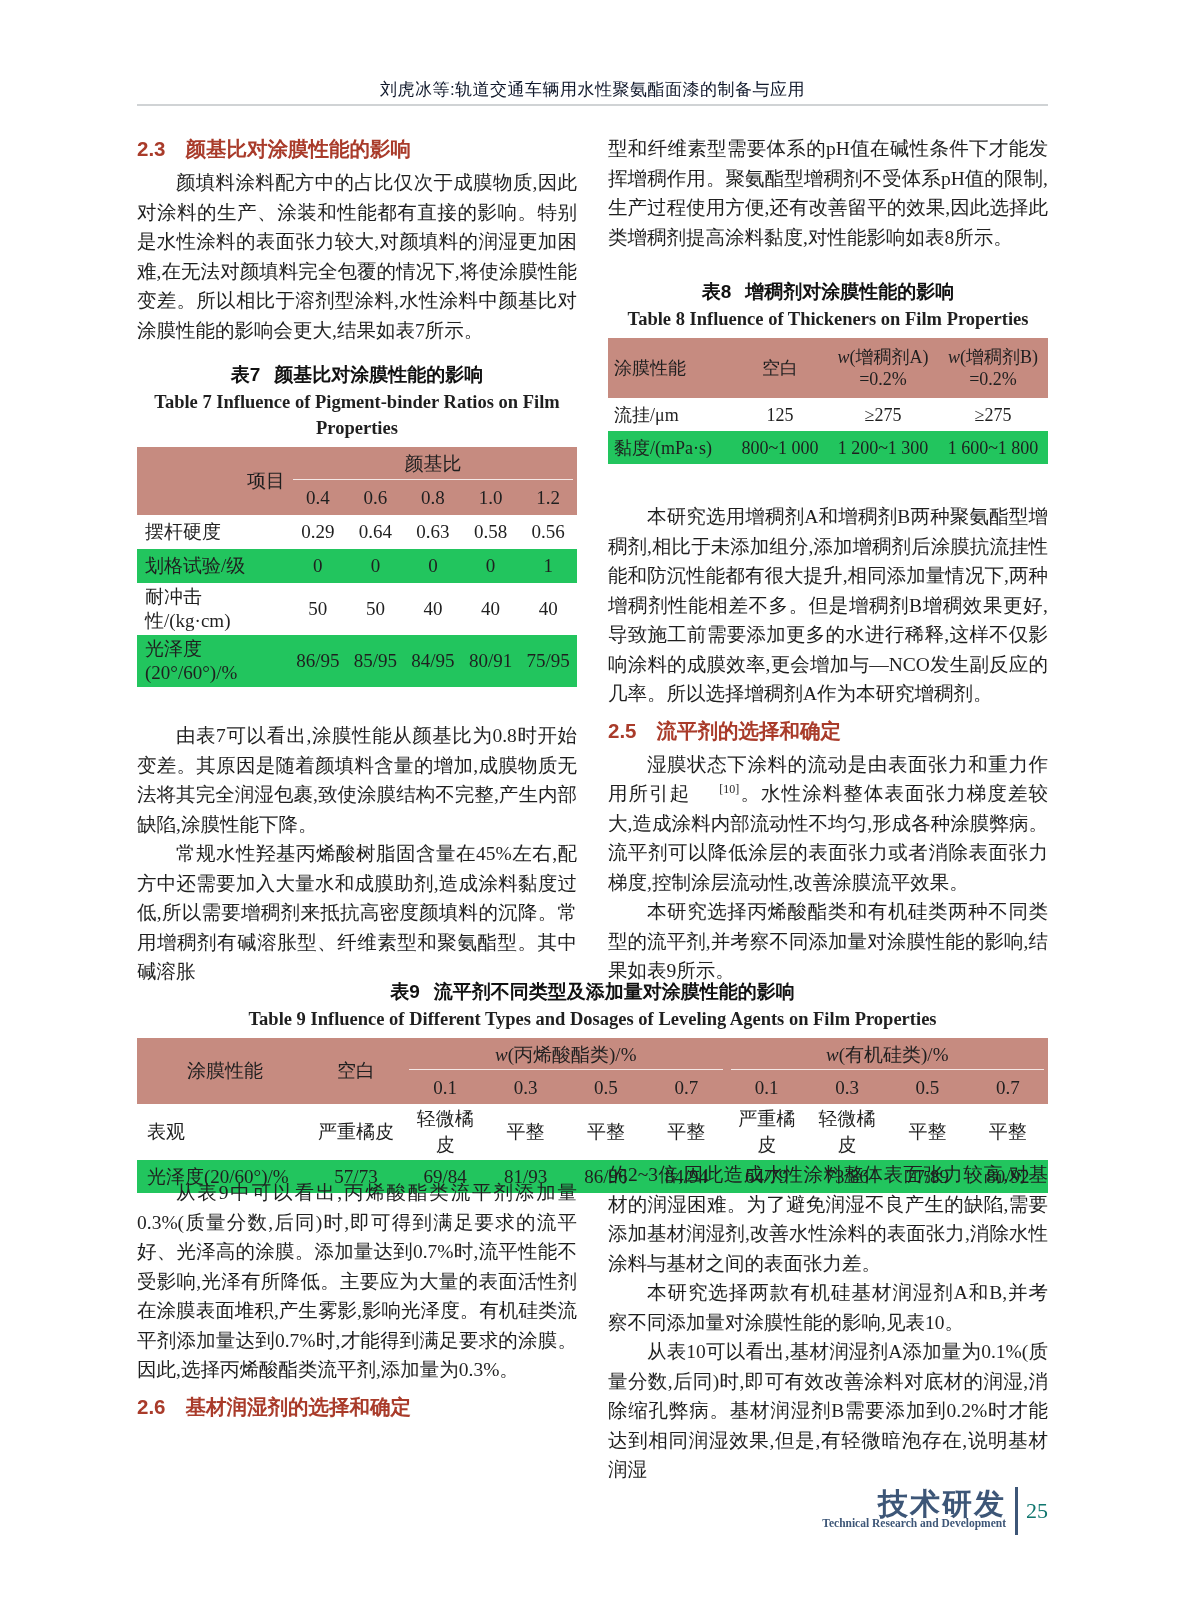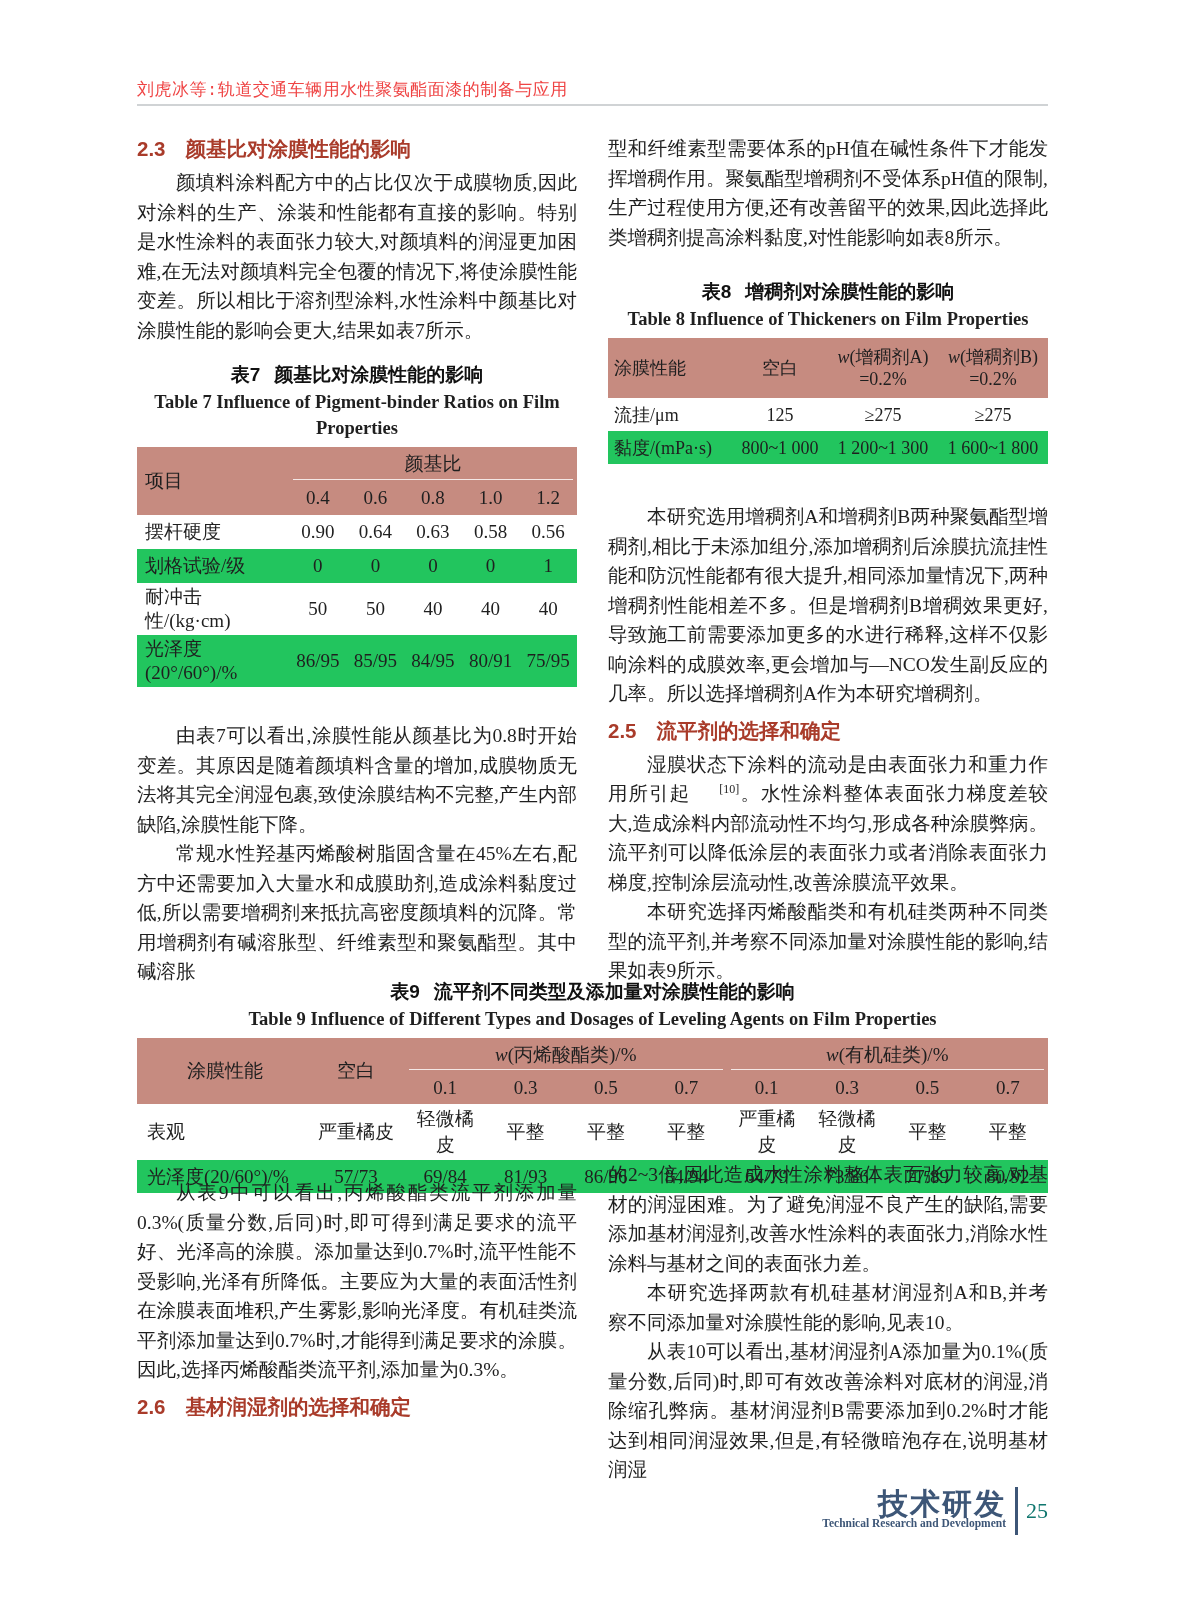--- a/index.html
+++ b/index.html
@@ -2,23 +2,23 @@
 <html><head>
 <meta charset="utf-8">
 <style>
   html,body{margin:0;padding:0;background:#ffffff;}
   .page{
     position:relative;width:1187px;height:1600px;background:#ffffff;
     font-family:"Liberation Serif","DejaVu Serif",serif;color:#1f1f1f;overflow:hidden;
   }
   
   .running-head{
-    position:absolute;top:78px;left:137px;width:911px;text-align:left;
-    font-family:Liberation Mono, monospace;
-    font-size:17px;color:#ef4444;letter-spacing:.5px;
+    position:absolute;top:78px;left:137px;width:911px;text-align:center;
+    font-family:Liberation Sans, sans-serif;
+    font-size:17px;color:#0f172a;letter-spacing:.5px;
   }
   .head-rule{position:absolute;top:104px;left:137px;width:911px;height:2px;background:#d0d3d5;}
 
   
   .col{position:absolute;width:440px;font-size:19.5px;line-height:29.5px;text-align:justify;text-justify:inter-ideograph;}
   .col-left-top{left:137px;top:134px;}
   .col-right-top{left:608px;top:134px;}
   .col-left-bottom{left:137px;top:1178px;}
   .col-right-bottom{left:608px;top:1160px;}
   .t9-region{position:absolute;left:137px;top:966px;width:911px;}
@@ -97,33 +97,33 @@
       <colgroup>
           <col class="c-lbl">
           <col>
           <col>
           <col>
           <col>
           <col>
         </colgroup>
       <tbody>
           <tr class="th">
-        <td class="lbl" rowspan="2" style="text-align:left;">项目</td>
+        <td class="lbl" rowspan="2" style="text-align:right;">项目</td>
         <td class="grp" colspan="5">颜基比</td>
       </tr>
       <tr class="th">
         <td>0.4</td>
         <td>0.6</td>
         <td>0.8</td>
         <td>1.0</td>
         <td>1.2</td>
       </tr>
       <tr>
         <td class="lbl">摆杆硬度</td>
-        <td>0.90</td>
+        <td>0.29</td>
         <td>0.64</td>
         <td>0.63</td>
         <td>0.58</td>
         <td>0.56</td>
       </tr>
       <tr class="r-pink">
         <td class="lbl">划格试验/级</td>
         <td>0</td>
         <td>0</td>
         <td>0</td>

